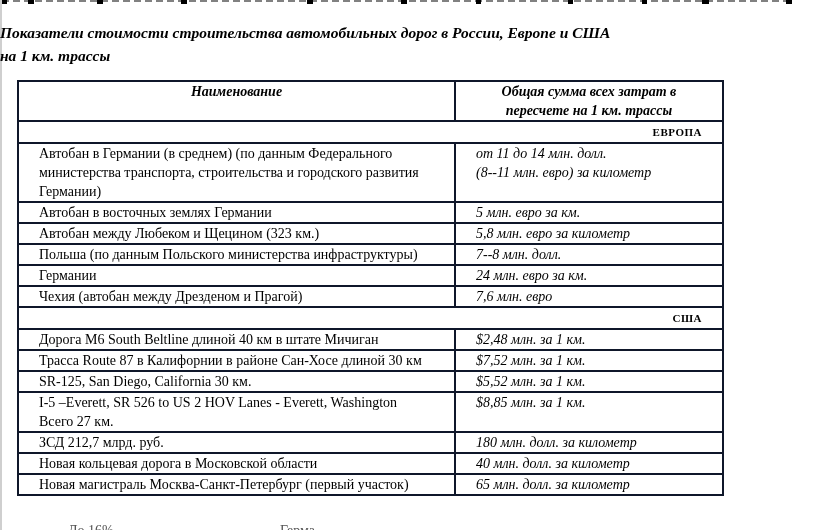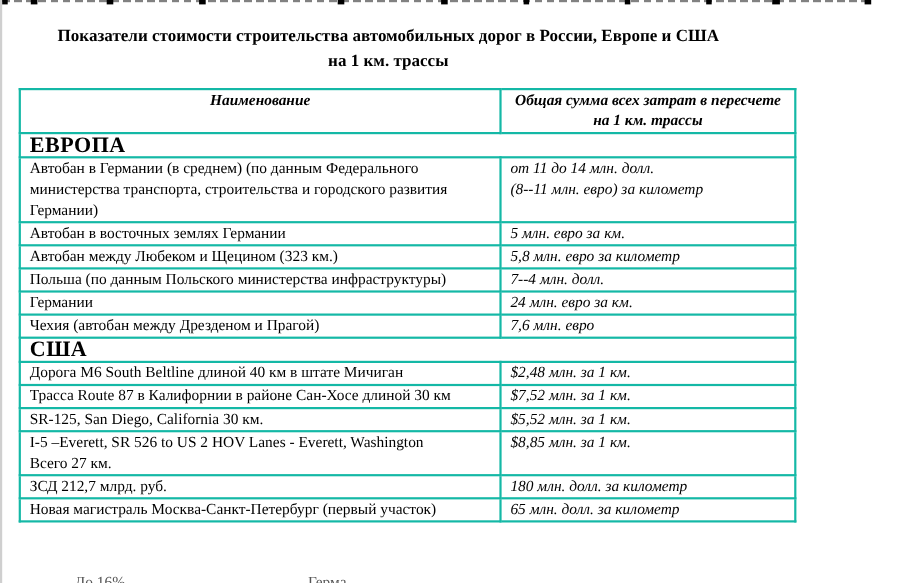--- a/index.html
+++ b/index.html
@@ -12,39 +12,39 @@
   .scan-strip{position:absolute;left:0;top:0;width:2px;height:530px;background:#cfcfcf;}
   
   .top-frags{position:absolute;left:2px;top:0;width:790px;height:5px;}
   .top-frags .dashline{
     position:absolute;left:0;top:0;width:788px;height:2px;opacity:.55;
     background:repeating-linear-gradient(90deg,#1a1a1a 0 7px,transparent 7px 11px);
   }
   .top-frags i{position:absolute;top:0;height:4px;background:#000;display:block;}
   
   .title{
-    position:absolute;left:0;top:21px;width:706px;text-align:center;
-    font-size:15.5px;font-weight:bold;line-height:23px;
+    position:absolute;left:0;top:21px;width:706px;
+    font-size:15.5px;font-weight:bold;line-height:23px;font-style:italic;
   }
   
   table.cost{
     position:absolute;left:17px;top:80px;width:705px;
     border-collapse:collapse;table-layout:fixed;
   }
   table.cost td{
-    border:2px solid #14b8a6;vertical-align:top;
-    font-size:14px;line-height:19px;padding:0 8px;
+    border:2px solid #0f172a;vertical-align:top;
+    font-size:14px;line-height:19px;padding:0 20px;
     white-space:pre-line;overflow:hidden;
   }
   td.hcell{
     font-weight:bold;font-style:italic;text-align:center;
     font-size:13.5px;line-height:17px;padding-top:2px;height:31px;
   }
   tr.sec td{
-    font-weight:bold;text-align:left;font-size:20px;
+    font-weight:bold;text-align:right;font-size:11px;
     letter-spacing:.5px;height:17px;line-height:20px;
   }
   td.val{font-style:italic;margin-left:37px;}
   tr.h20 td{height:16px;}
   tr.h58 td{height:54px;}
   tr.h39 td{height:35px;}
   tr.h18 td{height:14px;}
   
   .bottom-frags{
     position:absolute;left:0;top:523px;width:822px;height:7px;overflow:hidden;
@@ -101,21 +101,21 @@
     <tr class="h20">
       <td>Автобан в восточных землях Германии</td>
       <td class="val">5 млн. евро за км.</td>
     </tr>
     <tr class="h20">
       <td>Автобан между Любеком и Щецином (323 км.)</td>
       <td class="val">5,8 млн. евро за километр</td>
     </tr>
     <tr class="h20">
       <td>Польша (по данным Польского министерства инфраструктуры)</td>
-      <td class="val">7--4 млн. долл.</td>
+      <td class="val">7--8 млн. долл.</td>
     </tr>
     <tr class="h20">
       <td>Германии</td>
       <td class="val">24 млн. евро за км.</td>
     </tr>
     <tr class="h20">
       <td>Чехия (автобан между Дрезденом и Прагой)</td>
       <td class="val">7,6 млн. евро</td>
     </tr>
 
@@ -138,20 +138,24 @@
       <td>I-5 –Everett, SR 526 to US 2 HOV Lanes - Everett, Washington
 Всего 27 км.</td>
       <td class="val">$8,85 млн. за 1 км.</td>
     </tr>
 
     <tr class="h18">
       <td>ЗСД 212,7 млрд. руб.</td>
       <td class="val">180 млн. долл. за километр</td>
     </tr>
     <tr class="h18">
+      <td>Новая кольцевая дорога в Московской области</td>
+      <td class="val">40 млн. долл. за километр</td>
+    </tr>
+    <tr class="h18">
       <td>Новая магистраль Москва-Санкт-Петербург (первый участок)</td>
       <td class="val">65 млн. долл. за километр</td>
     </tr>
   </tbody>
 </table>
 
 <div class="bottom-frags">
   <span class="bf1">До 16%</span>
   <span class="bf2">Герма</span>
 </div>

